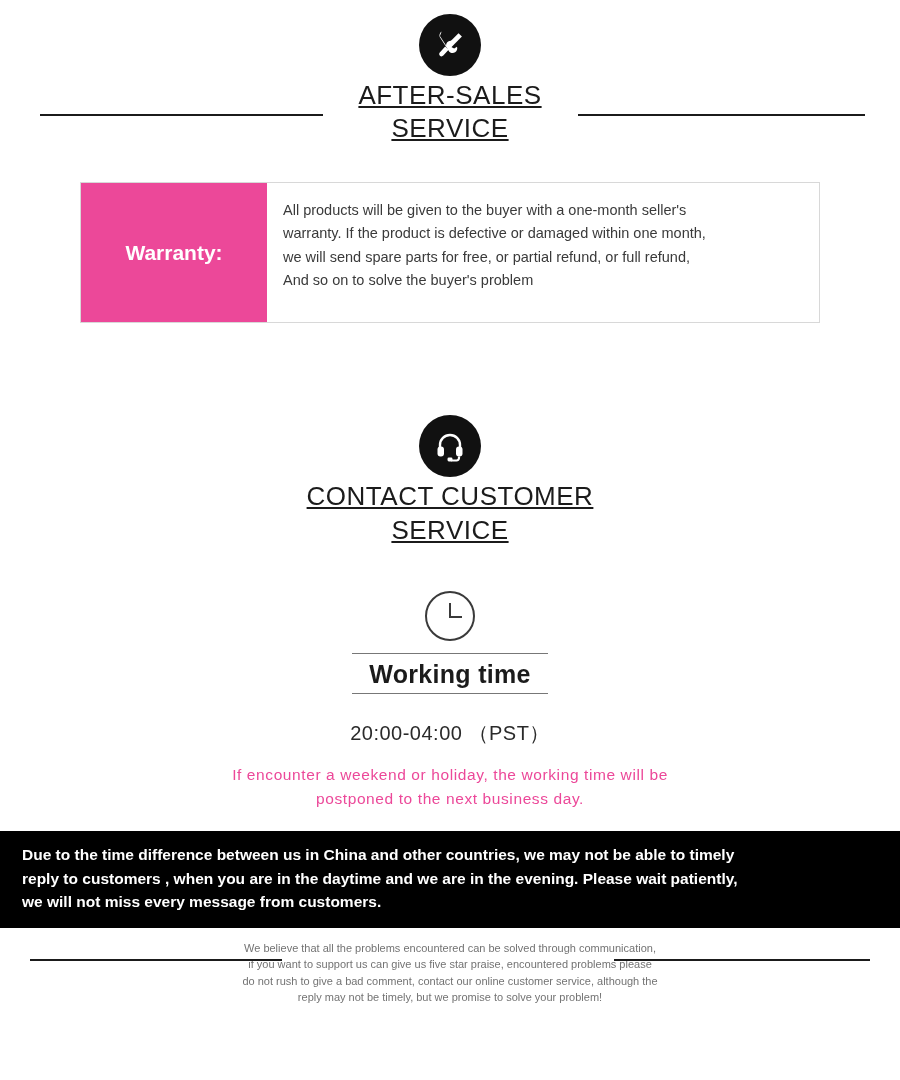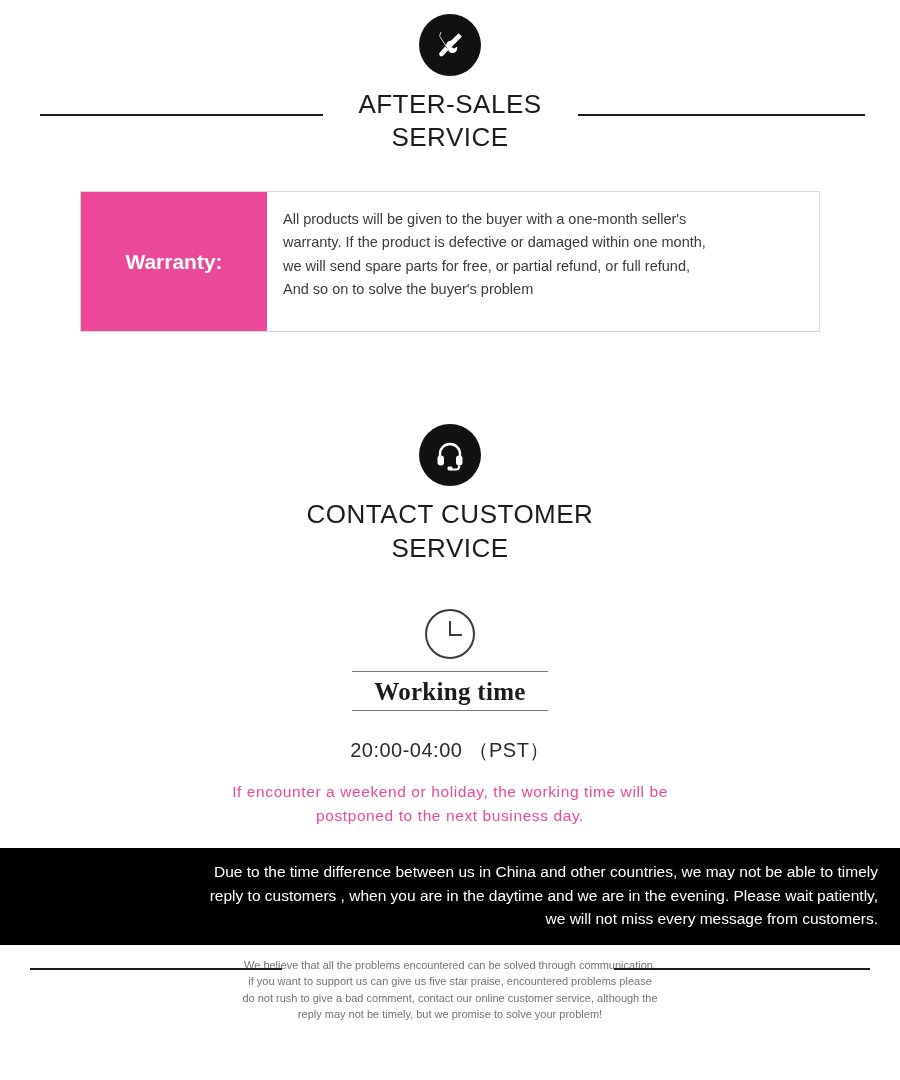--- a/index.html
+++ b/index.html
@@ -33,22 +33,23 @@
     justify-content: center;
   }
   .icon-circle svg { display: block; }
 
   .header-title {
     text-align: center;
     font-size: 26px;
     letter-spacing: 0.5px;
     line-height: 1.28;
     color: #1b1b1b;
-    margin-top: 12px;
+    margin-top: 3px;
     font-weight: 400;
+    text-decoration: underline;
   }
   .header-rule {
     position: absolute;
     height: 0;
     border-top: 2px solid #1b1b1b;
   }
   .rule-left-1  { left: 40px;  width: 283px; top: 114px; }
   .rule-right-1 { right: 35px; width: 287px; top: 114px; }
 
   
@@ -118,21 +119,20 @@
     font-size: 25px;
     font-weight: bold;
     color: #1b1b1b;
     letter-spacing: 0.3px;
     padding: 6px 0 4px;
     display: inline-block;
     border-top: 1px solid #777;
     border-bottom: 1px solid #777;
     margin-top: 12px;
     min-width: 196px;
-    font-family: Liberation Serif, serif;
   }
   .working-hours {
     font-size: 20px;
     color: #2a2a2a;
     margin-top: 26px;
     letter-spacing: 0.5px;
   }
   .working-note {
     margin-top: 16px;
     font-size: 15.5px;
@@ -141,23 +141,24 @@
     letter-spacing: 0.6px;
   }
   .working-note p { margin: 0; }
 
   
   .notice-bar {
     margin-top: 20px;
     background: #000000;
     color: #ffffff;
     padding: 12px 22px 14px;
-    text-align: right;
+    text-align: left;
     font-size: 15.5px;
     line-height: 1.52;
+    font-weight: bold;
   }
   .notice-bar p { margin: 0; }
 
   
   .red-note {
     margin-top: 12px;
     text-align: center;
     color: #737373;
     font-size: 11px;
     line-height: 1.5;

